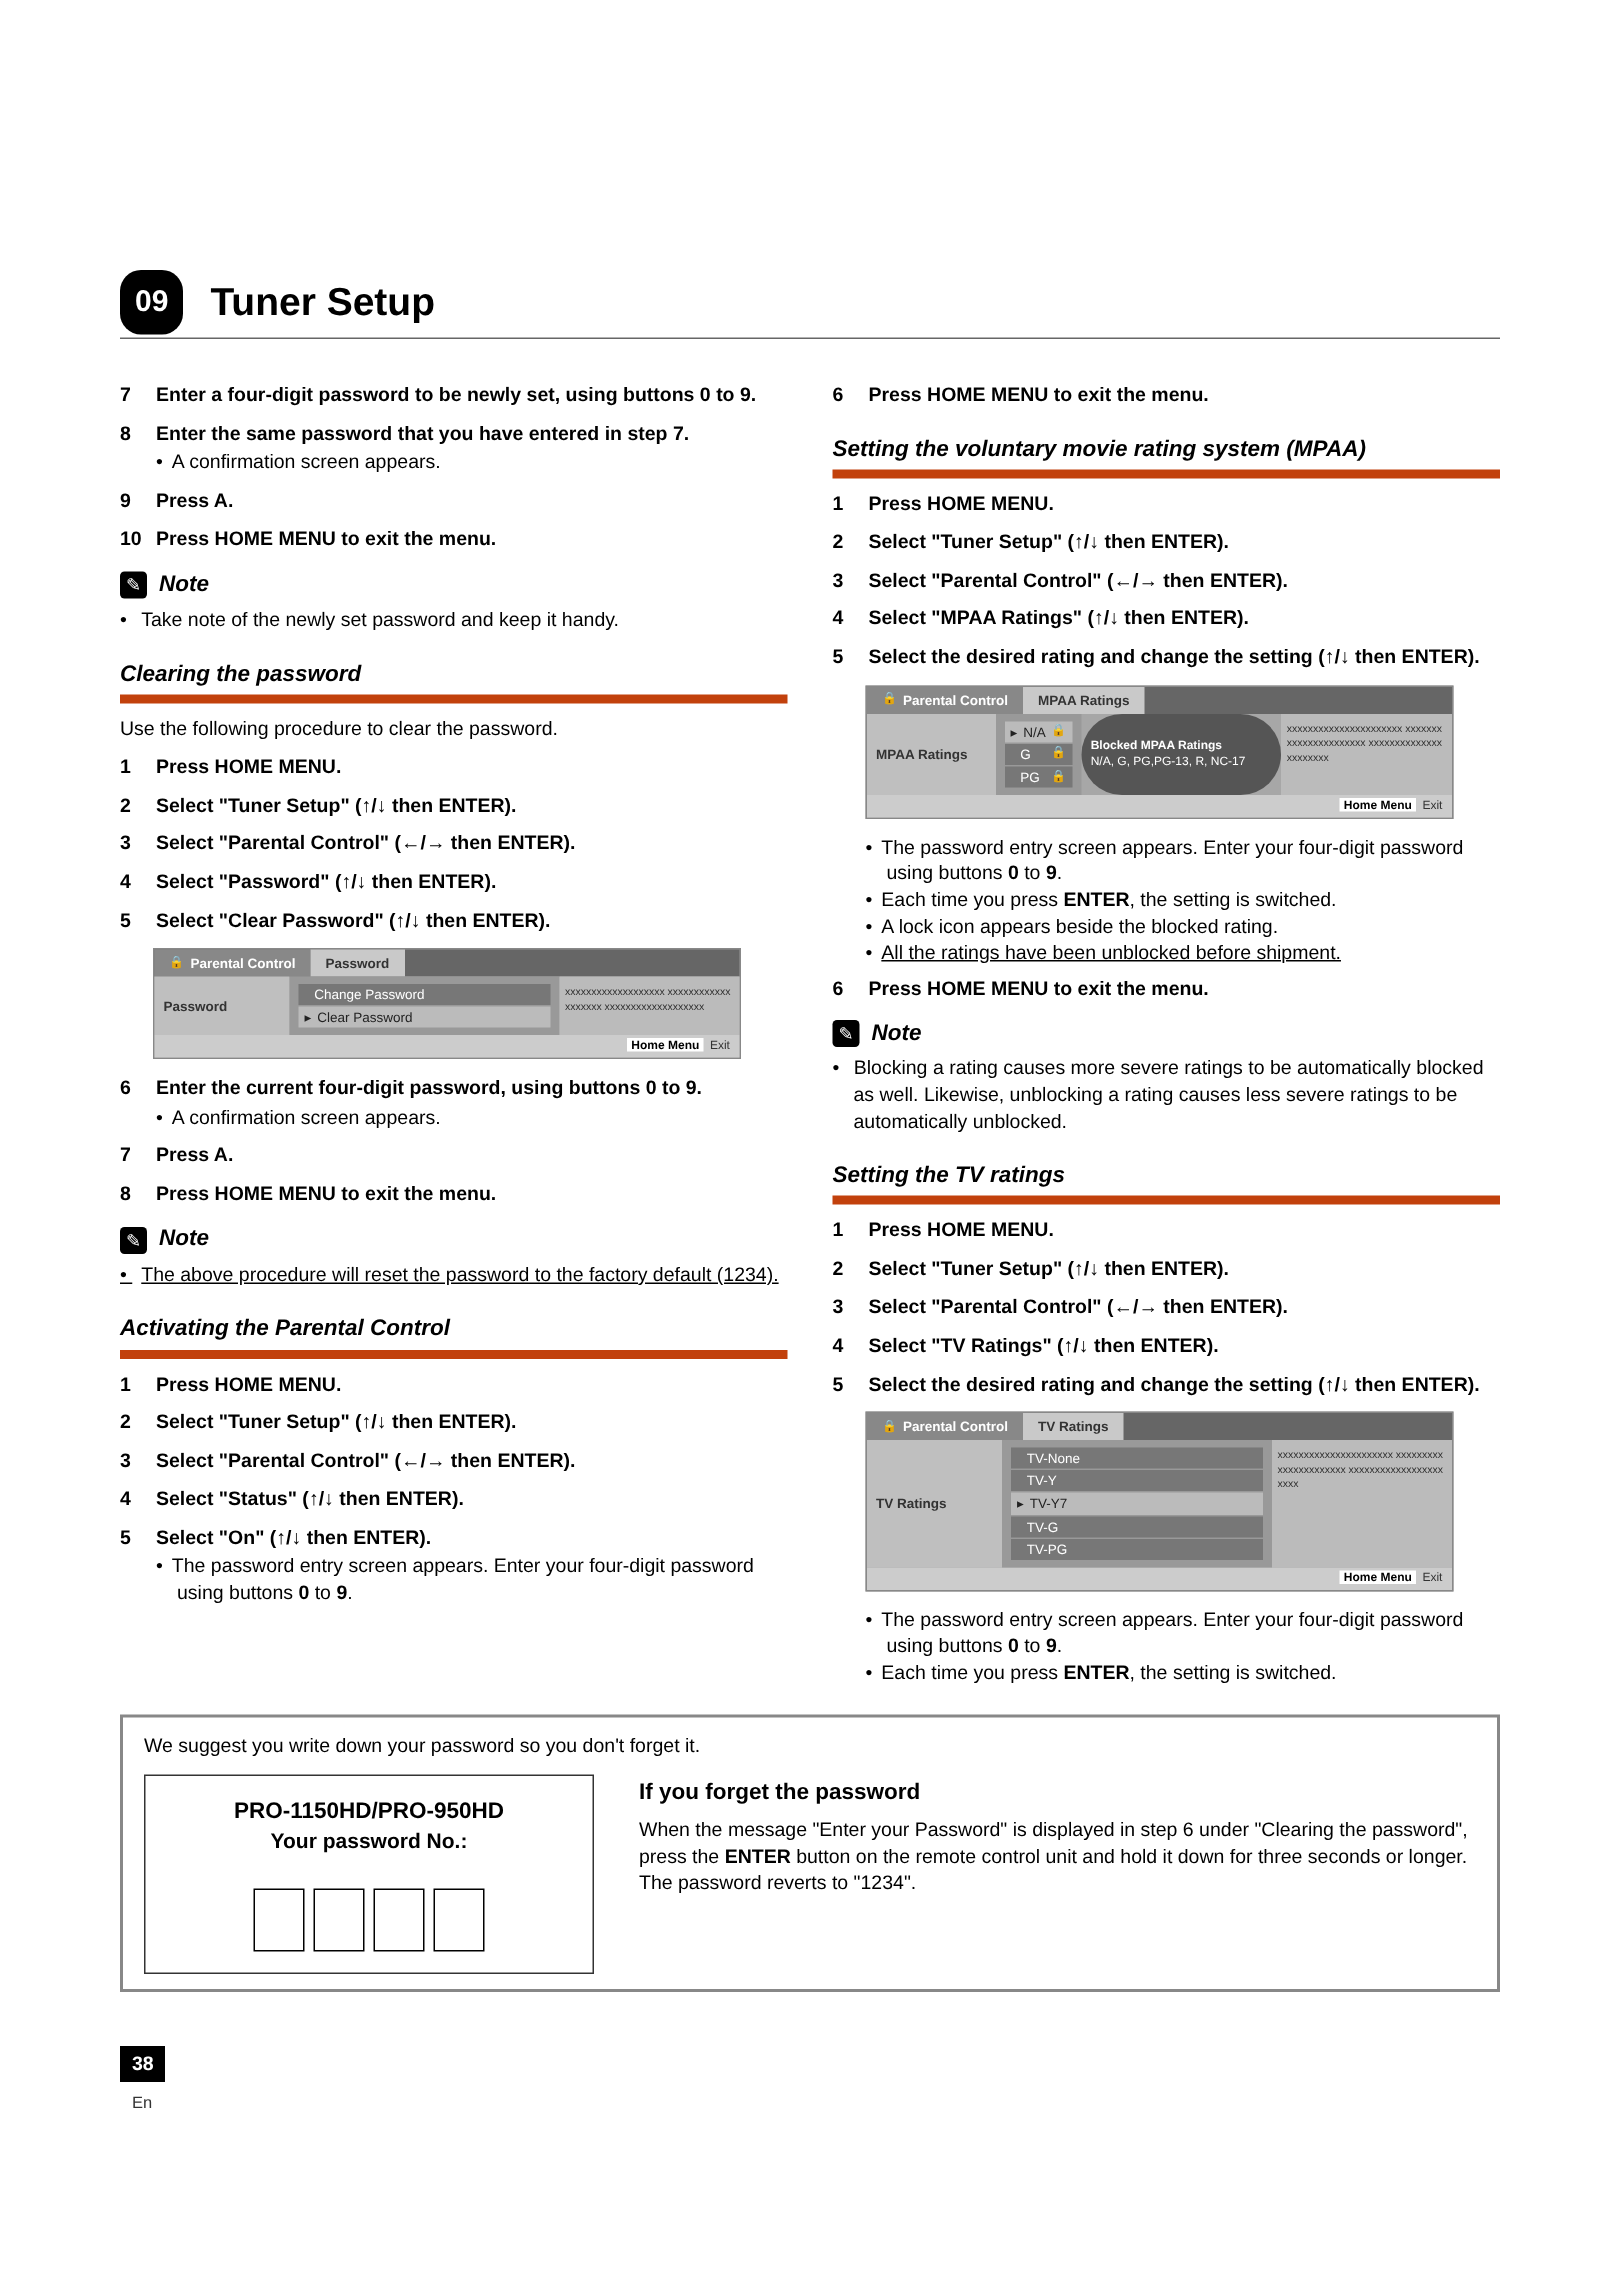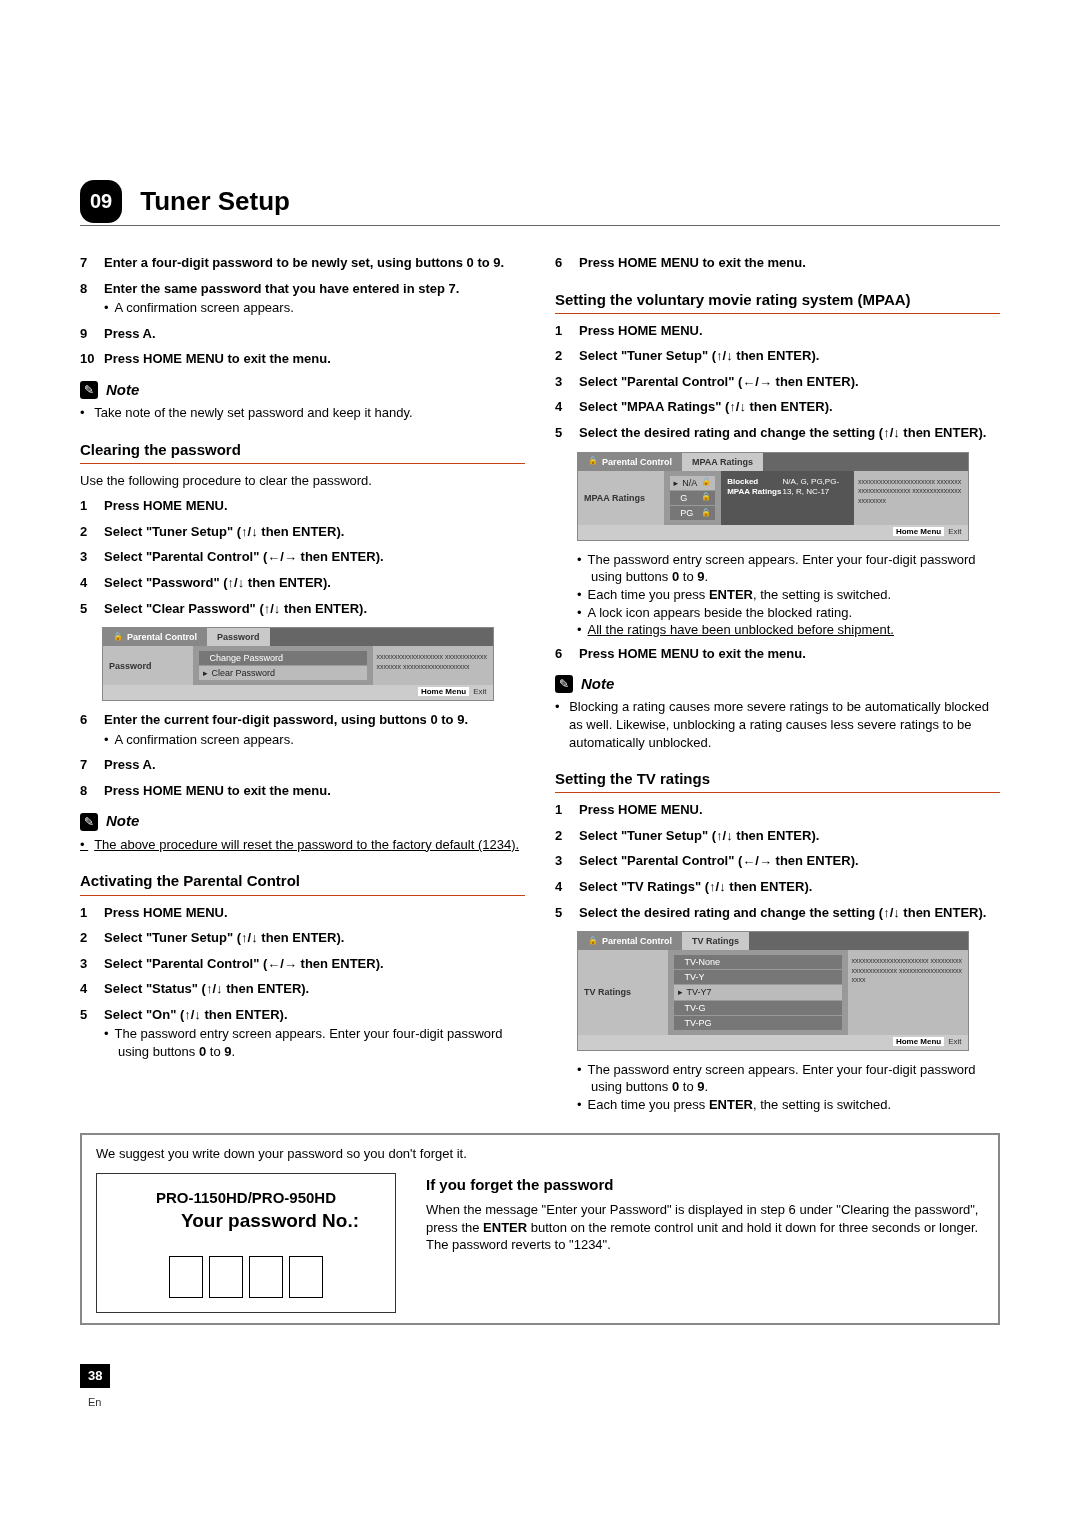--- a/index.html
+++ b/index.html
@@ -49,22 +49,22 @@
   }
   .note-icon {
     width: 18px; height: 18px; background: #000; color:#fff; border-radius:3px;
     display:flex;align-items:center;justify-content:center;font-size:12px;
   }
   .note-title { font-weight: bold; font-style: italic; font-size: 15px; }
   .note-body { font-weight: normal; }
   .note-body ul li::before { content:"• "; margin-left:-14px; margin-right:6px;}
   .note-body ul { list-style:none; padding-left:14px; }
   .section-title {
-    font-size: 15px; font-weight: bold; border-bottom: 1px solid #c2410c;
-    padding-bottom: 3px; margin-top: 18px; margin-bottom: 8px;
+    font-size: 15px; font-weight: bold; border-bottom: 6px solid #c2410c;
+    padding-bottom: 3px; margin-top: 18px; margin-bottom: 8px; font-style: italic;
   }
   .section-intro { margin-bottom: 8px; }
   .underline { text-decoration: underline; }
   .arrow { font-family: 'Arial Unicode MS', sans-serif; }
   
   .osd {
     background: #a7a7a7; border: 1px solid #888; font-size: 9px;
     color: #fff; margin: 10px 0 10px 22px; width: 88%;
   }
   .osd-tabs { display:flex; background:#666; }
@@ -78,38 +78,38 @@
     width: 90px; background:#bfbfbf; color:#333; padding:12px 6px; font-weight:bold;
     display:flex;align-items:center;
   }
   .osd-mid {
     flex:1; background:#999; padding:4px 6px;
   }
   .osd-opt { background:#777; color:#fff; padding:1px 4px; margin:1px 0; display:flex; align-items:center; gap:4px;}
   .osd-opt.sel { background:#bbb; color:#222; }
   .osd-info {
     width:140px; background:#555; color:#fff; padding:6px 6px; font-size:8px;
-    display:flex;flex-direction:row;justify-content:center;
+    display:flex;flex-direction:column;justify-content:center;border-radius:27px;
   }
   .osd-right { width:120px; background:#bbb; padding:6px 4px; font-size:7px; color:#333; word-break:break-all;}
   .osd-footer { text-align:right; background:#ccc; color:#333; padding:2px 6px; font-size:8px;}
   .osd-footer .k { background:#fff; color:#000; padding:0 3px; margin-right:4px; font-weight:bold;}
   .lock-mini { font-size:8px; }
   
   .password-box {
     border: 2px solid #888; margin-top: 20px; padding: 10px 14px;
   }
   .password-box .suggest { margin-bottom: 10px; }
   .password-inner { display:flex; gap:30px; align-items:flex-start; }
   .pw-left {
     border:1px solid #333; padding:14px 36px; text-align:center;
     width: 300px;
   }
   .pw-left .model { font-weight:bold; font-size:15px; }
-  .pw-left .label { font-weight:bold; font-size:19px; margin-bottom:22px;text-align:right;}
+  .pw-left .label { font-weight:bold; font-size:14px; margin-bottom:22px;}
   .pw-boxes { display:flex; justify-content:center; gap:6px; }
   .pw-boxes .box {
     width:34px; height:42px; border:1px solid #000; background:#fff;
   }
   .pw-right { flex:1; padding-top:2px; }
   .forget-title { font-weight:bold; font-size:15px; margin-bottom:6px; }
   .page-num-tab {
     position: absolute; left: 80px; bottom: 140px;
     background:#000; color:#fff; padding:3px 8px; font-weight:bold; font-size:13px;
   }

